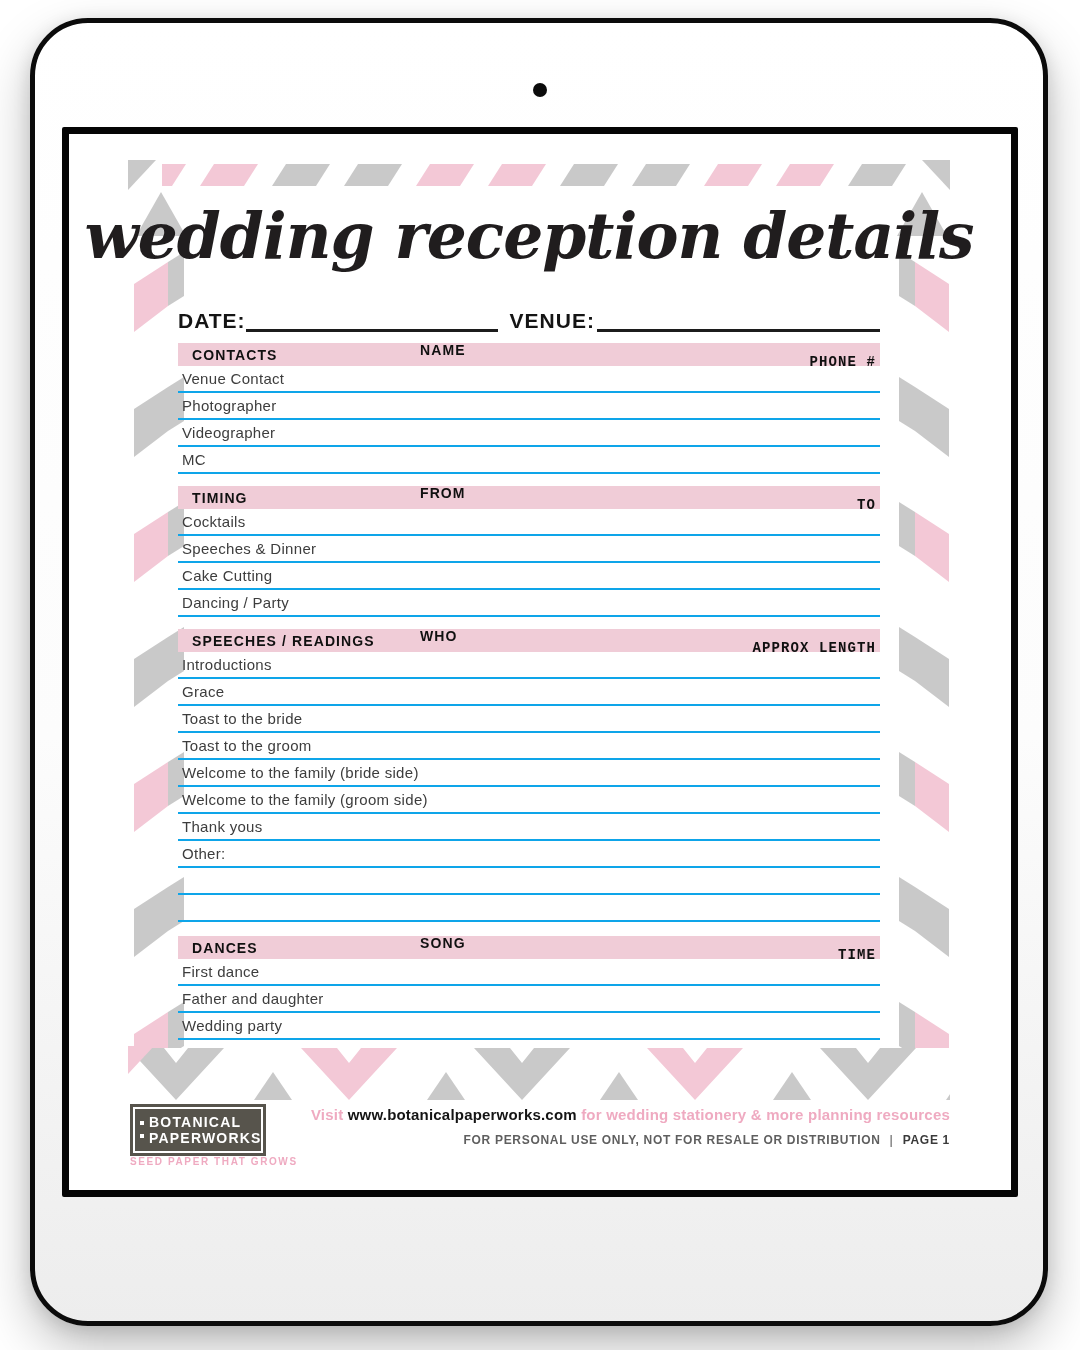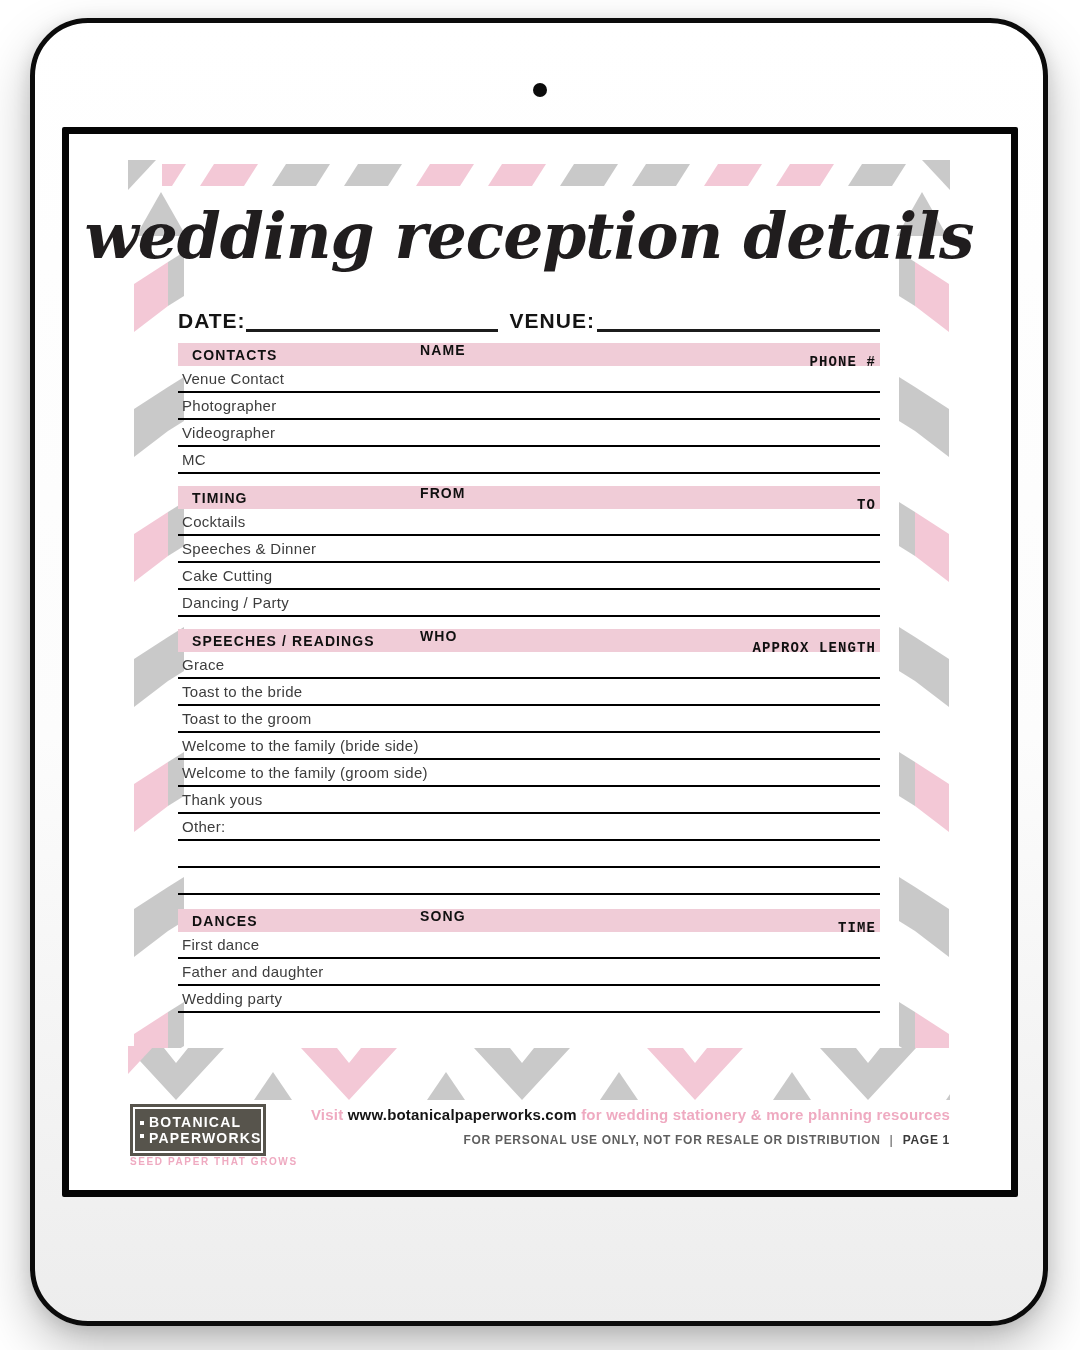--- a/index.html
+++ b/index.html
@@ -58,21 +58,21 @@
   .sec{margin-bottom:12px;}
   .sec:last-child{margin-top:14px;margin-bottom:0;}
   .sec-head{
     position:relative;height:23px;background:var(--bar-pink);
     display:flex;align-items:center;padding-left:14px;
     font-weight:bold;font-size:14px;letter-spacing:1.1px;color:#101010;
   }
   .h-mid{position:absolute;left:242px;top:0;height:14px;display:flex;align-items:center;}
   .h-right{position:absolute;right:4px;top:0;height:38px;display:flex;align-items:center;font-family:Liberation Mono, monospace;}
   .row{
-    height:27px;border-bottom:2px solid #000000;
+    height:27px;border-bottom:2px solid #0ea5e9;
     display:flex;align-items:center;padding-left:4px;
   }
   .row-label{font-size:15px;letter-spacing:.3px;color:var(--row-text);line-height:1;}
   
   .sheet-footer{position:absolute;left:59px;top:970px;width:822px;height:70px;}
   .brand{position:absolute;left:2px;top:0;width:150px;}
   .logo-box{
     position:relative;width:136px;background:var(--logo-bg);
     border:3px solid var(--logo-bg);box-shadow:inset 0 0 0 2px #ffffff;
     color:#ffffff;font-weight:bold;font-size:14px;letter-spacing:1.2px;
@@ -217,20 +217,23 @@
             </div>
   </section>
 
   <section class="sec">
     <div class="sec-head">
       <span class="h-left">SPEECHES / READINGS</span>
       <span class="h-mid">WHO</span>
       <span class="h-right">APPROX LENGTH</span>
     </div>
     <div class="rows">
+              <div class="row">
+                <span class="row-label">Introductions</span>
+              </div>
               <div class="row">
                 <span class="row-label">Grace</span>
               </div>
               <div class="row">
                 <span class="row-label">Toast to the bride</span>
               </div>
               <div class="row">
                 <span class="row-label">Toast to the groom</span>
               </div>
               <div class="row">

